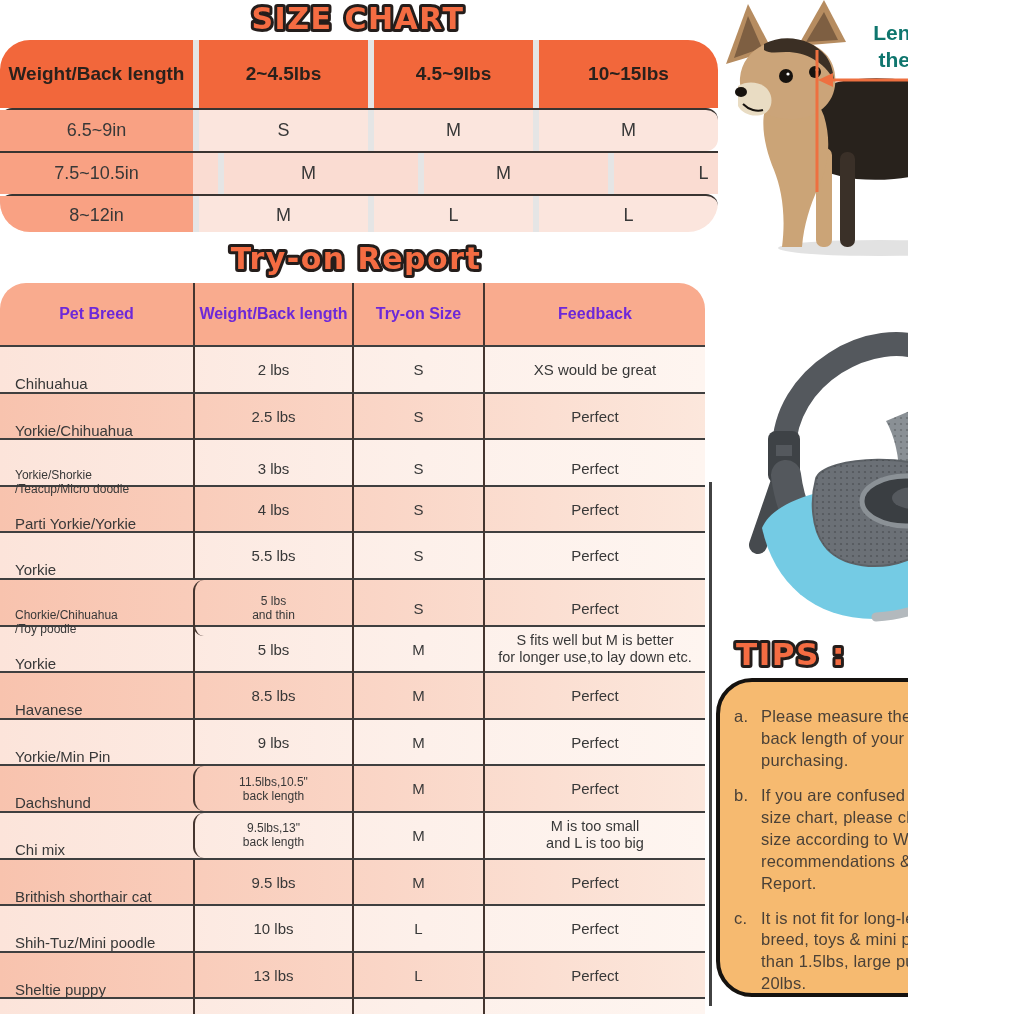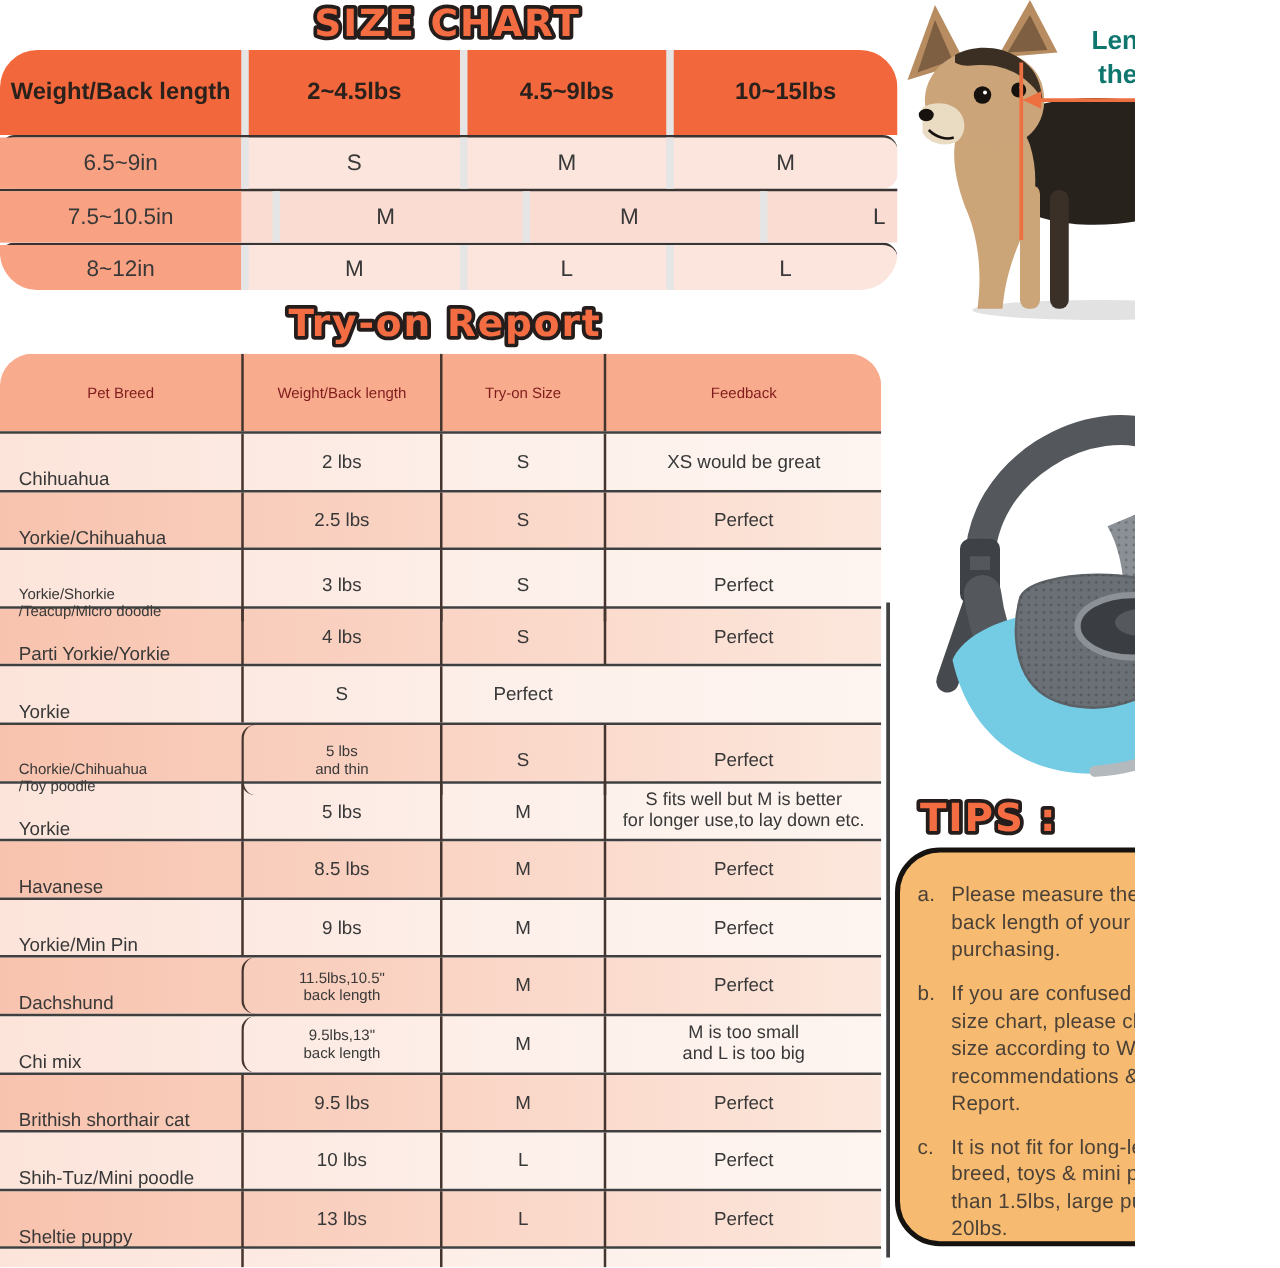--- a/index.html
+++ b/index.html
@@ -27,21 +27,21 @@
   .sc-row-a{background:#FBE5DD;border-radius:12px;}
   .sc-row-b{background:#FADCD2;gap:25px;}
   
   .tr-table{
     position:absolute;left:0;top:283px;width:705px;height:731px;
     border-radius:26px 26px 0 0;overflow:hidden;
   }
   .tr-grid{display:grid;grid-template-columns:193px 159px 131px 222px;}
   .tr-grid .cell + .cell{border-left:2px solid #45352F;}
   .thead{height:62px;background:#F9AB8E;}
-  .thead .cell{font-weight:normal;font-size:12px;color:#7f1d1d;}
+  .thead .cell{font-weight:bold;font-size:16px;color:#6d28d9;}
   .trow{height:44.6px;border-top:2px solid #3F3F3F;font-size:15px;}
   .trow:nth-child(even){background:linear-gradient(90deg,#FCE4DA 0%,#FDF0EA 60%,#FEF5F0 100%);}
   .trow:nth-child(odd){background:linear-gradient(90deg,#F8C3AE 0%,#FAD6C7 55%,#FCE7DC 100%);}
   .trow .cell:first-child{justify-content:flex-start;text-align:left;padding-left:15px;font-size:15px;margin-top:28px;}
   .trow .cell.two-line{font-size:12px;line-height:1.18;border-radius:11px;}
   .trow .cell.fb-two-line{font-size:14.5px;line-height:1.2;}
   .tr-edge{position:absolute;left:709px;top:482px;width:3px;height:524px;background:#424242;}
   
   .dog-svg{position:absolute;left:712px;top:0;}
   .measure-caption{
@@ -169,20 +169,21 @@
       <div class="cell">Perfect</div>
     </div>
     <div class="tr-grid trow">
       <div class="cell">Parti Yorkie/Yorkie</div>
       <div class="cell">4 lbs</div>
       <div class="cell">S</div>
       <div class="cell">Perfect</div>
     </div>
     <div class="tr-grid trow">
       <div class="cell">Yorkie</div>
+      <div class="cell">5.5 lbs</div>
       <div class="cell">S</div>
       <div class="cell">Perfect</div>
     </div>
     <div class="tr-grid trow">
       <div class="cell two-line">Chorkie/Chihuahua
 /Toy poodle</div>
       <div class="cell two-line">5 lbs
 and thin</div>
       <div class="cell">S</div>
       <div class="cell">Perfect</div>

